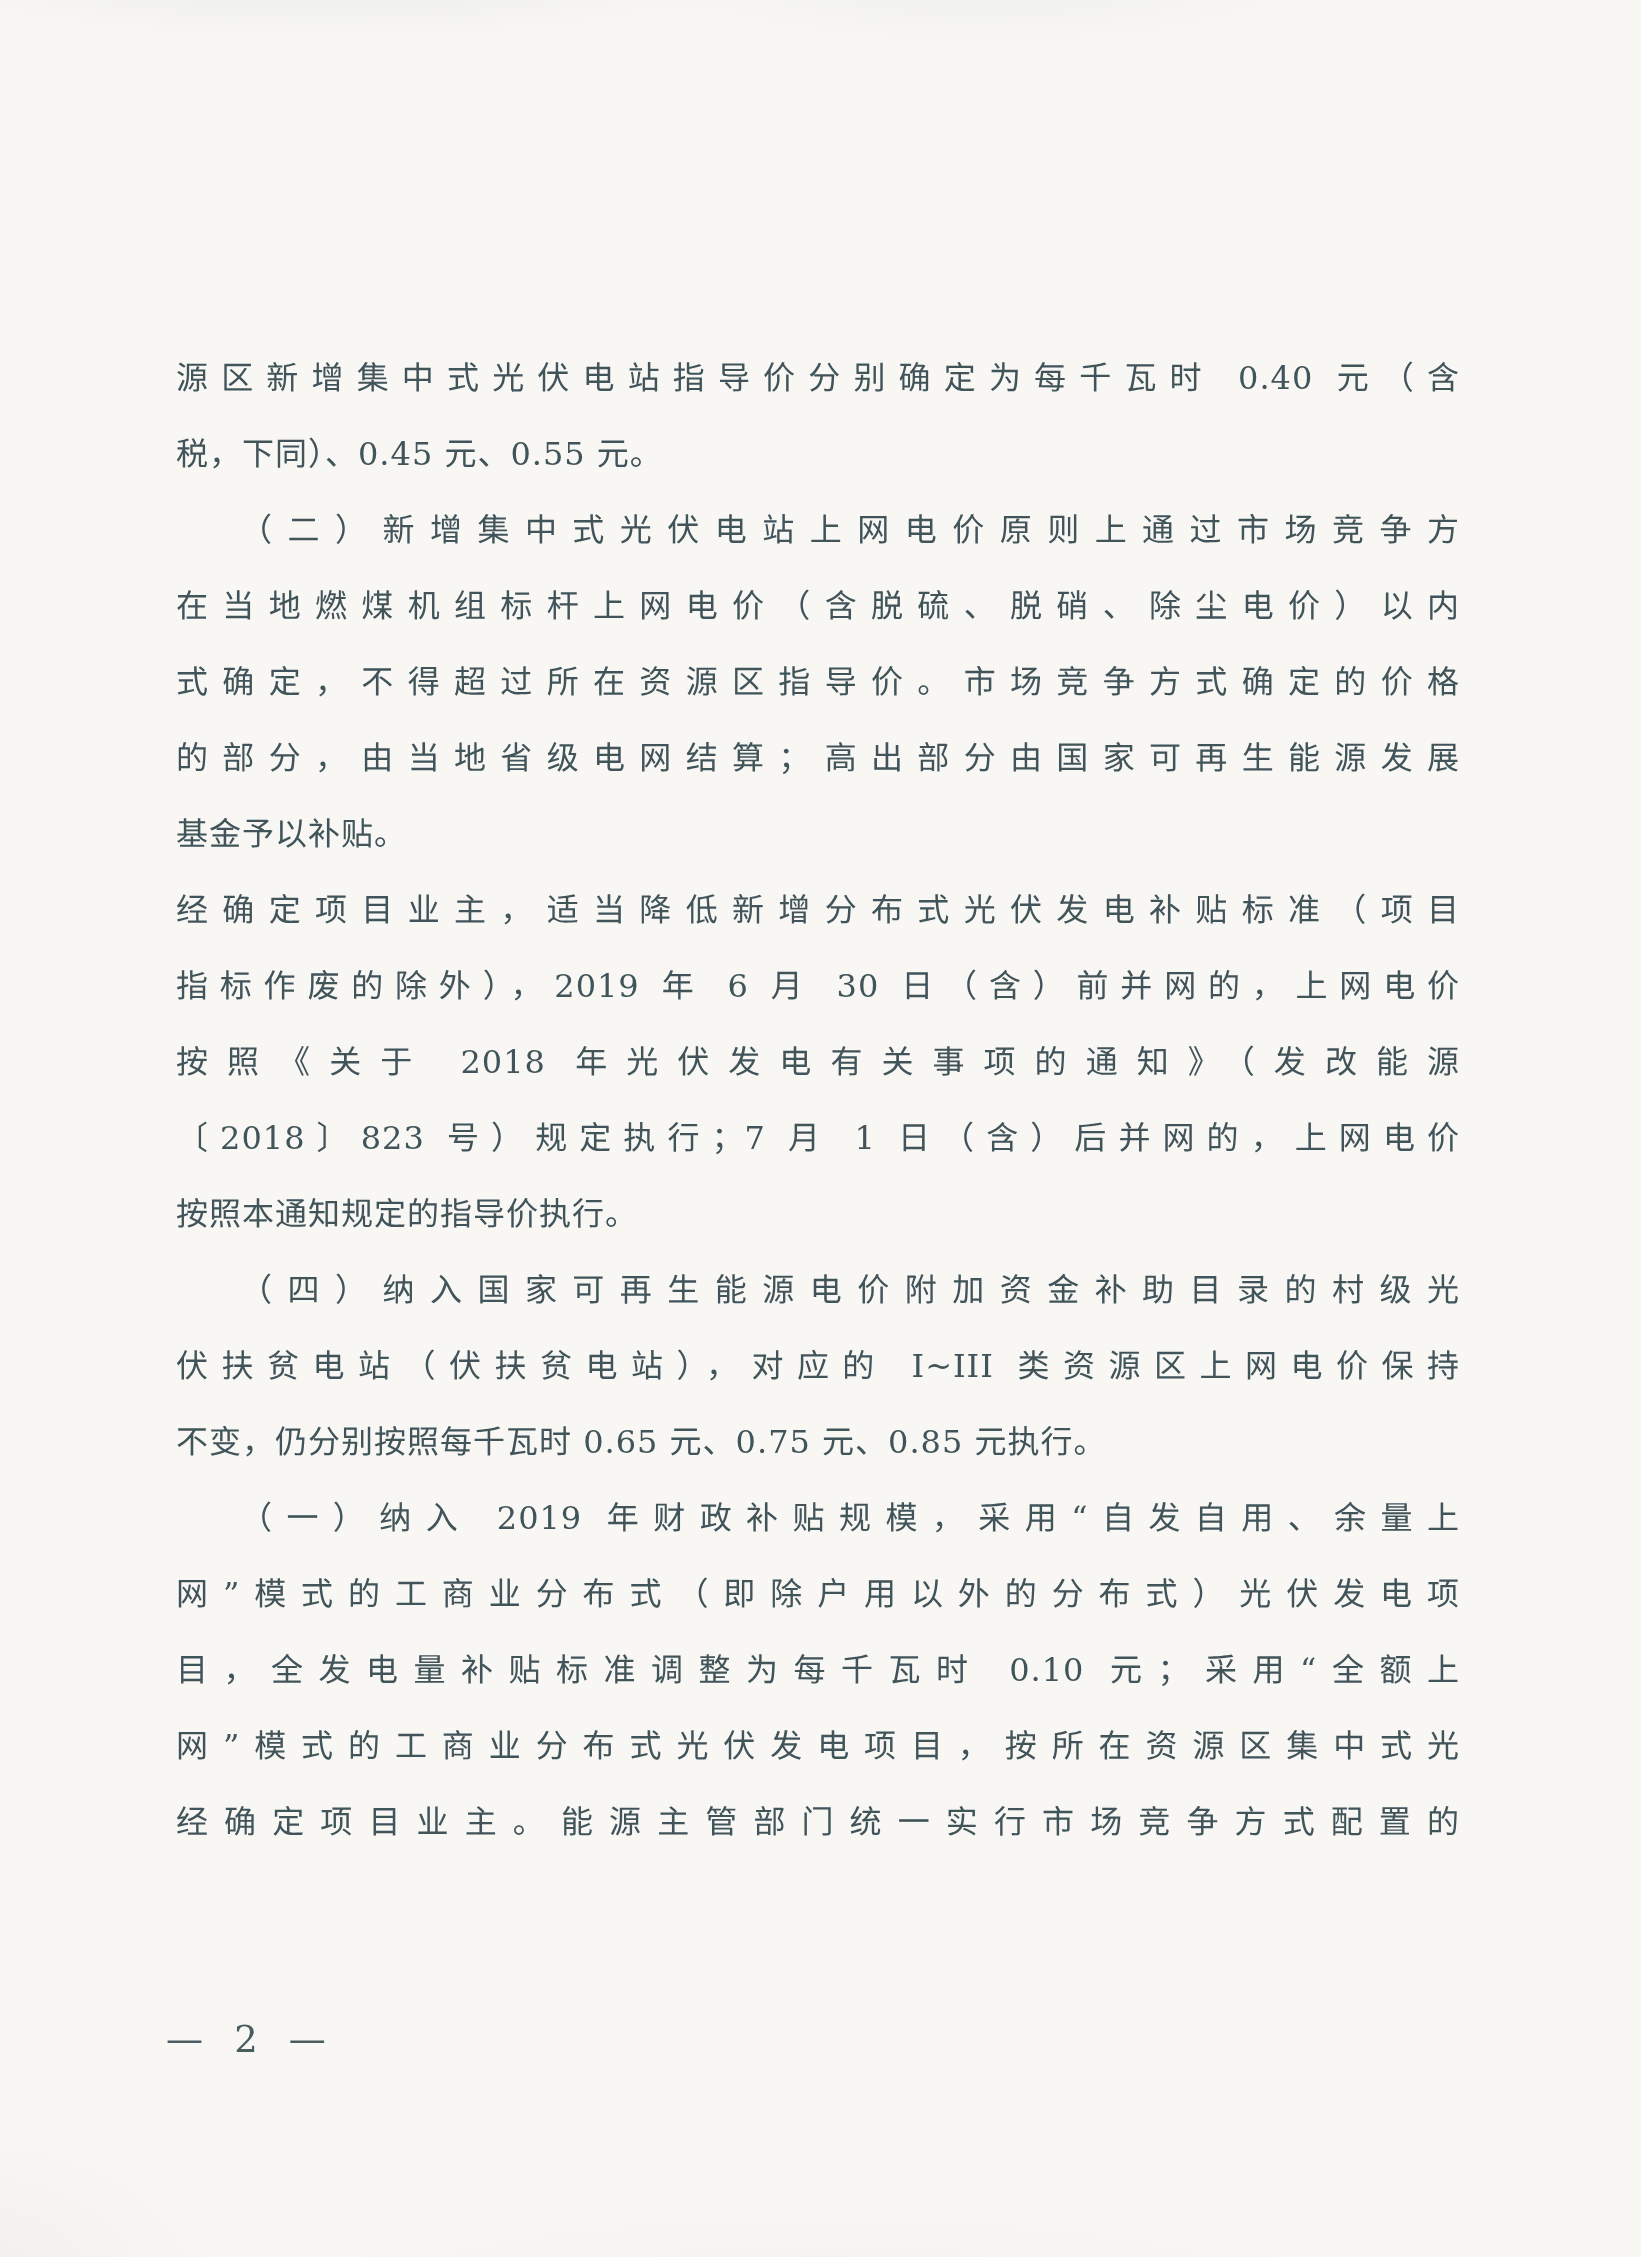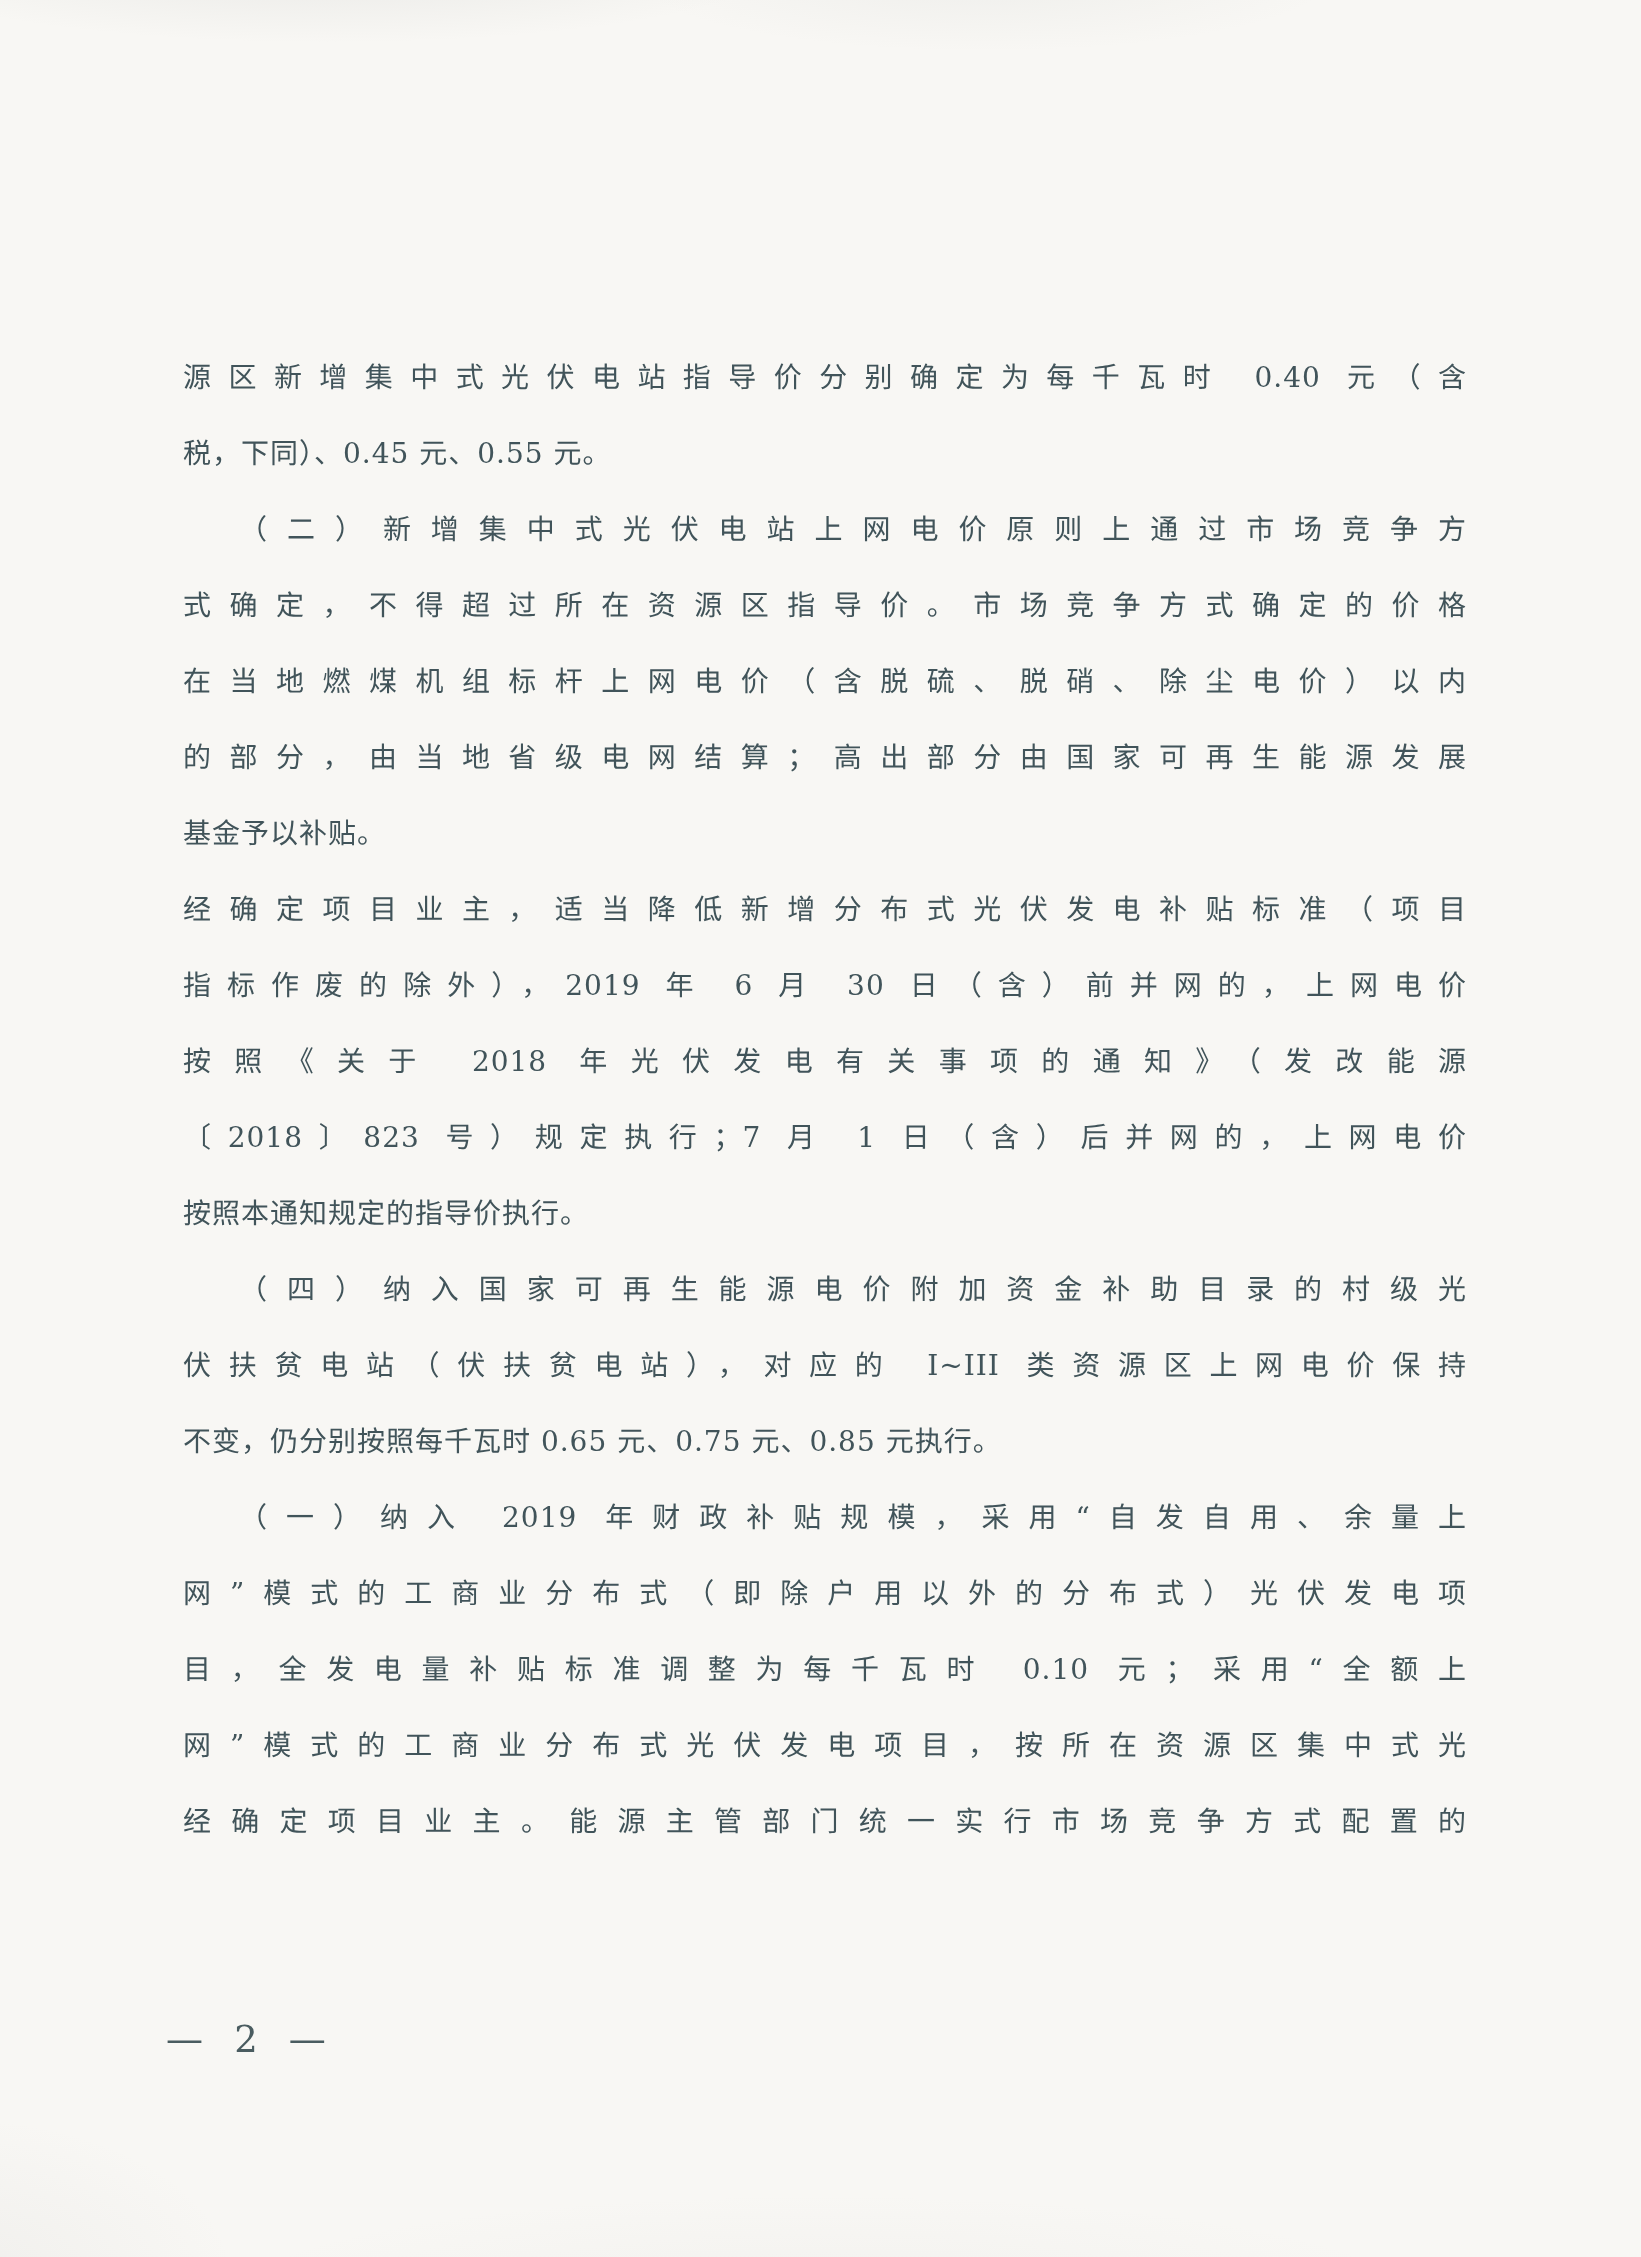--- a/index.html
+++ b/index.html
@@ -16,25 +16,25 @@
     font-family: "DejaVu Serif", "Liberation Serif", serif;
     background:
       radial-gradient(ellipse 676px 126px at 20% -2%, rgba(150,155,152,0.16), transparent 70%),
       radial-gradient(ellipse 502px 106px at 60% -1%, rgba(160,165,162,0.10), transparent 70%),
       radial-gradient(ellipse 406px 232px at -3% 101%, rgba(170,170,168,0.10), transparent 70%),
       radial-gradient(ellipse 869px 154px at 50% 102%, rgba(175,175,172,0.08), transparent 70%),
       linear-gradient(#f8f7f4, #f8f7f4);
   }
   .text-block {
     position: absolute;
-    left: 183px;
+    left: 176px;
     top: 340px;
     width: 1284px;
     color: #41545a;
-    font-size: 28px;
+    font-size: 32px;
     line-height: 76px;
     letter-spacing: 1px;
   }
   .line {
     height: 76px;
     white-space: nowrap;
     text-align: left;
   }
   .line.just {
     white-space: normal;
@@ -60,22 +60,22 @@
   }
 </style>
 </head>
 <body>
 
 <div class="page">
   <div class="text-block">
       <div class="line just">源区新增集中式光伏电站指导价分别确定为每千瓦时 0.40 元（含</div>
       <div class="line">税，下同）、0.45 元、0.55 元。</div>
       <div class="line just ind">（二）新增集中式光伏电站上网电价原则上通过市场竞争方</div>
+      <div class="line just">在当地燃煤机组标杆上网电价（含脱硫、脱硝、除尘电价）以内</div>
       <div class="line just">式确定，不得超过所在资源区指导价。市场竞争方式确定的价格</div>
-      <div class="line just">在当地燃煤机组标杆上网电价（含脱硫、脱硝、除尘电价）以内</div>
       <div class="line just">的部分，由当地省级电网结算；高出部分由国家可再生能源发展</div>
       <div class="line">基金予以补贴。</div>
       <div class="line just">经确定项目业主，适当降低新增分布式光伏发电补贴标准（项目</div>
       <div class="line just">指标作废的除外），2019 年 6 月 30 日（含）前并网的，上网电价</div>
       <div class="line just">按照《关于 2018 年光伏发电有关事项的通知》（发改能源</div>
       <div class="line just">〔2018〕823 号）规定执行；7 月 1 日（含）后并网的，上网电价</div>
       <div class="line">按照本通知规定的指导价执行。</div>
       <div class="line just ind">（四）纳入国家可再生能源电价附加资金补助目录的村级光</div>
       <div class="line just">伏扶贫电站（伏扶贫电站），对应的 I~III 类资源区上网电价保持</div>
       <div class="line">不变，仍分别按照每千瓦时 0.65 元、0.75 元、0.85 元执行。</div>

